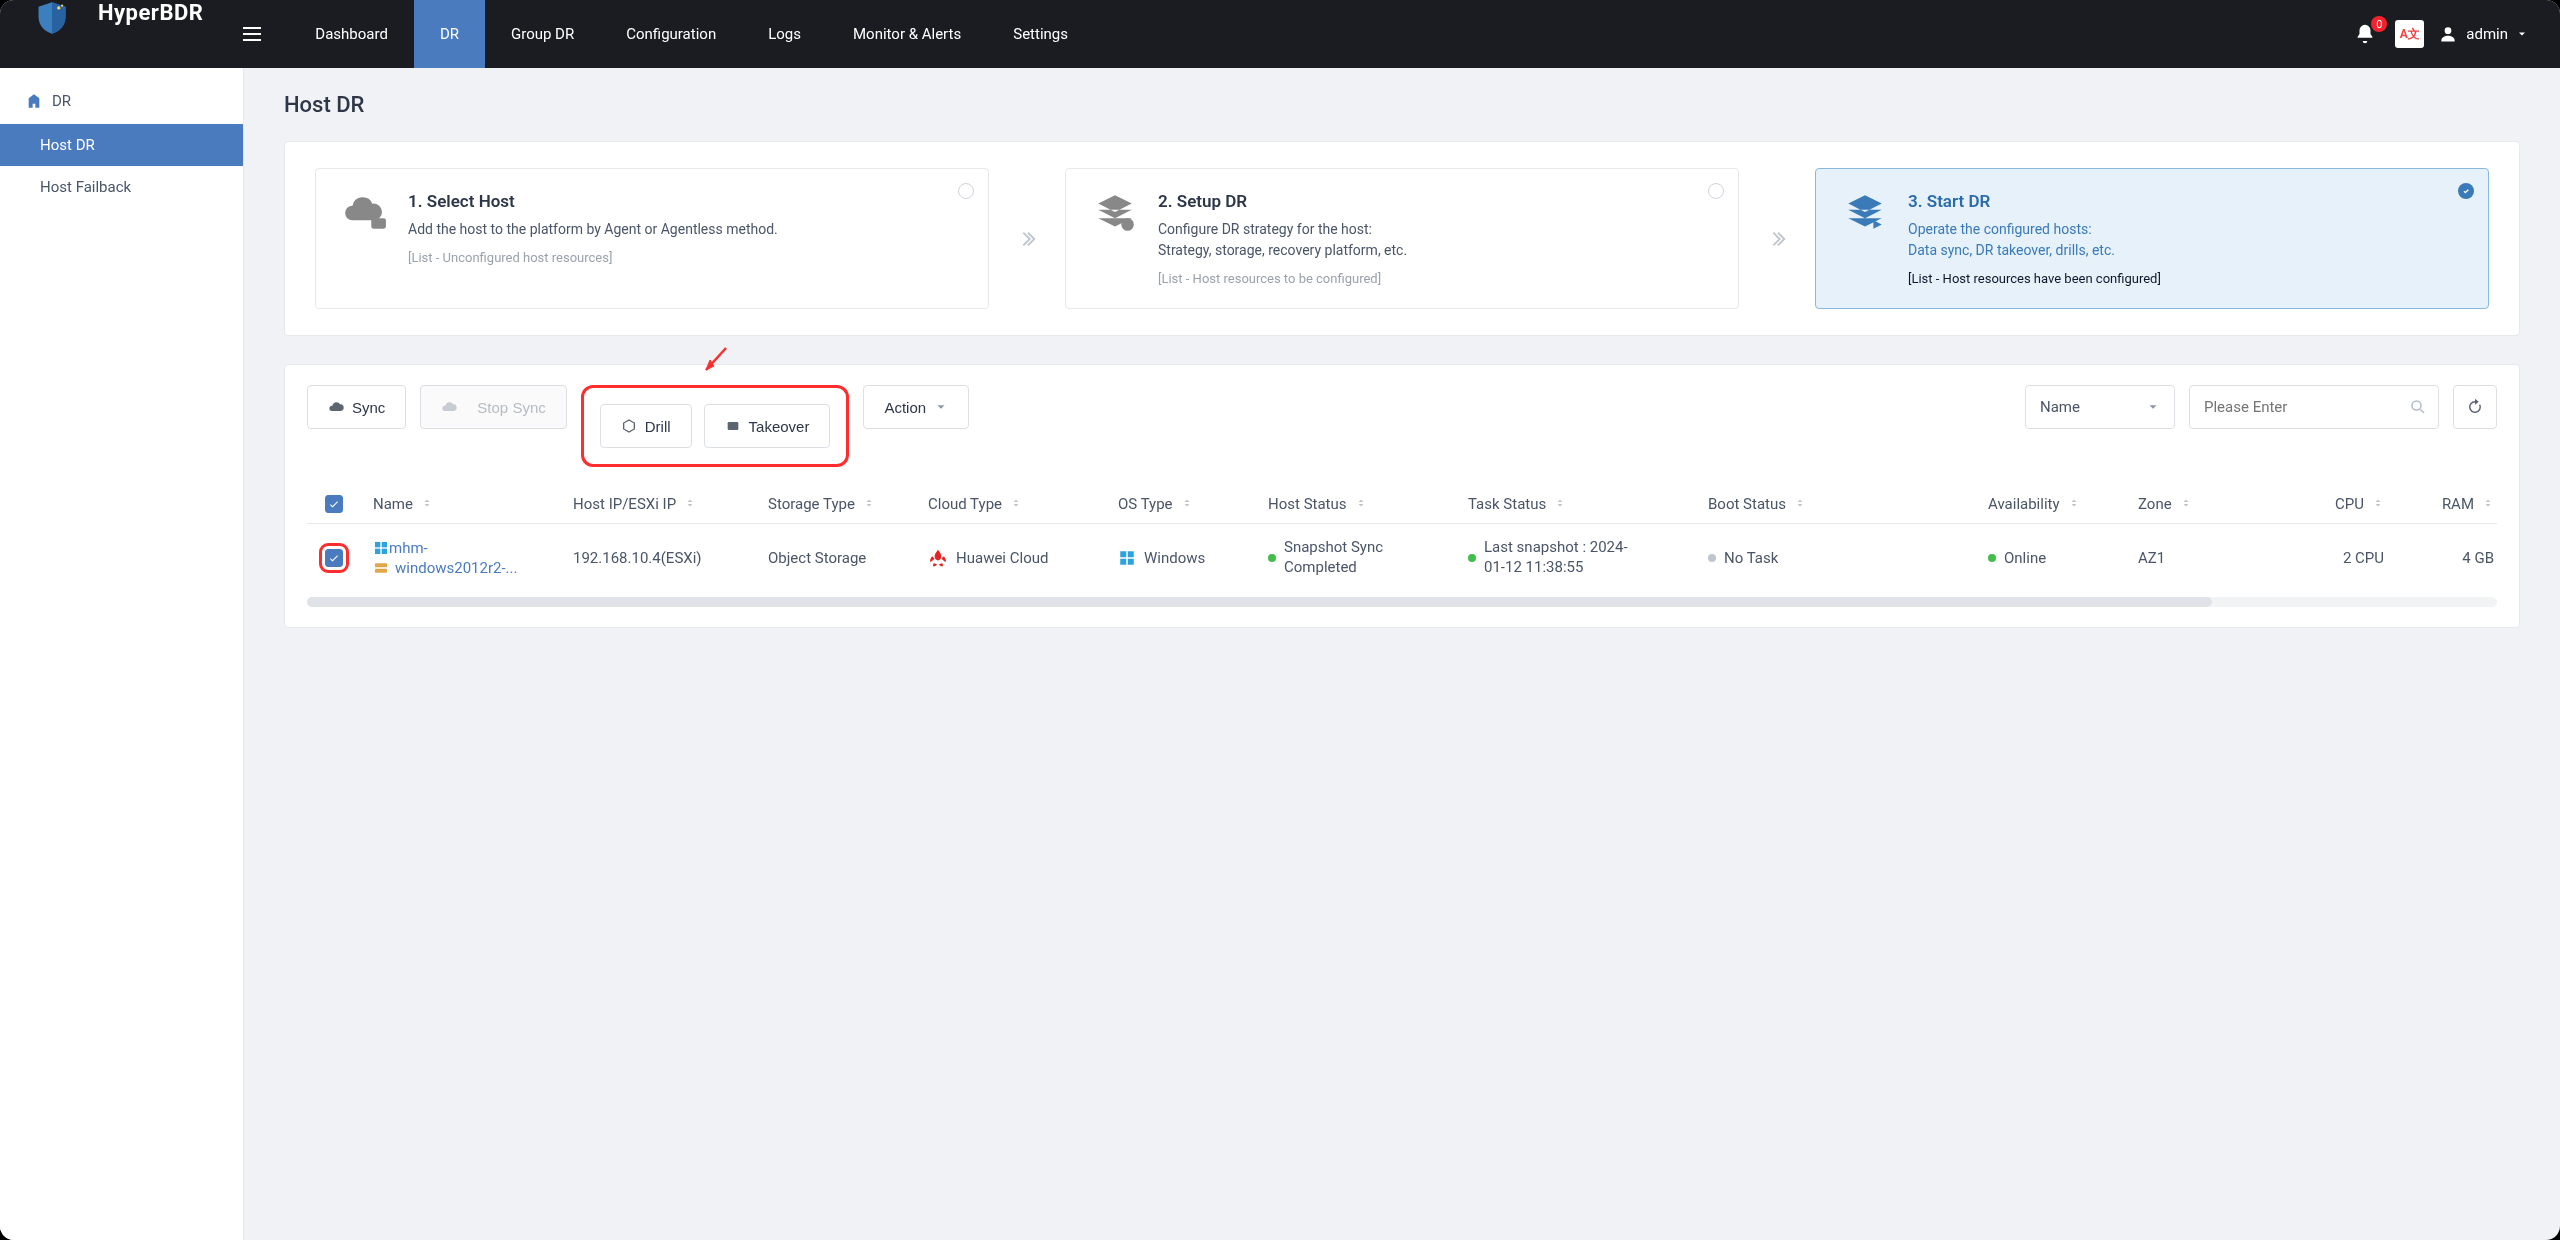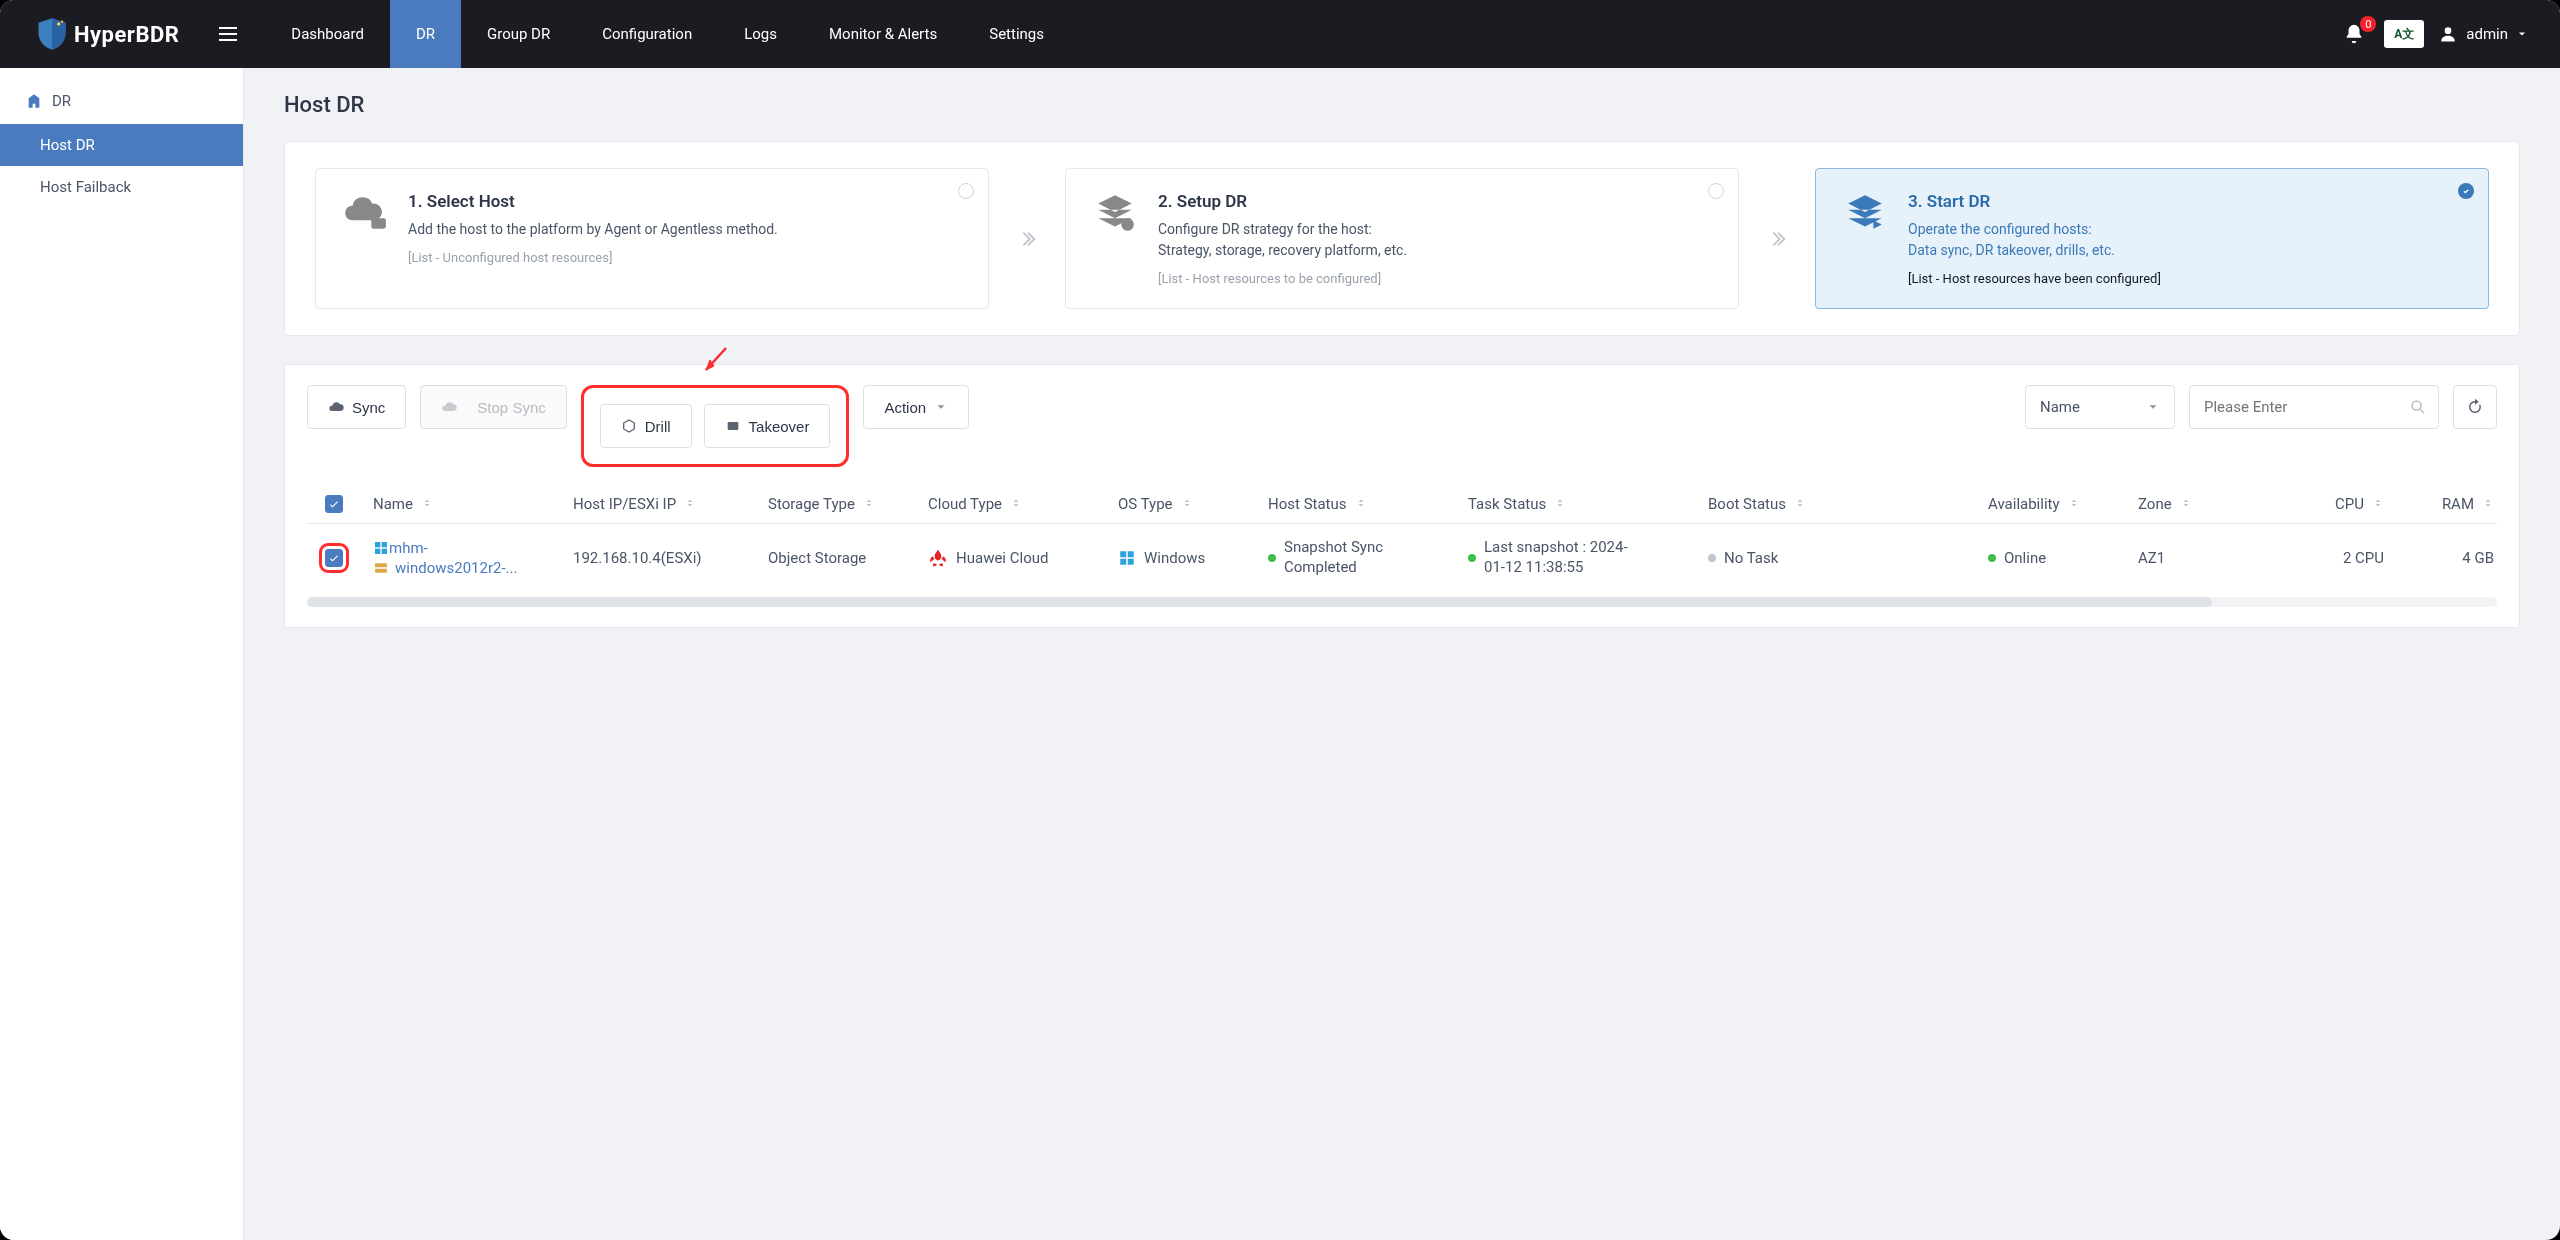--- a/index.html
+++ b/index.html
@@ -26,22 +26,22 @@
 
 .topnav {
   height: 68px;
   background: #1b1c22;
   display: flex;
   align-items: center;
   color: #fff;
 }
 .brand {
   display: flex;
-  align-items: center;
-  gap: 4px;
+  align-items: flex-start;
+  gap: 28px;
   padding: 0 26px 0 34px;
   height: 100%;
 }
 .brand svg { width: 36px; height: 36px; }
 .brand-name { font-size: 22px; font-weight: 700; letter-spacing: .5px; }
 .menu-toggle {
   display: flex;
   align-items: center;
   justify-content: center;
   width: 46px;
@@ -69,22 +69,22 @@
 }
 .notif svg { width: 22px; height: 22px; fill: #fff; }
 .notif-badge {
   position: absolute; top: -2px; right: -6px;
   background: #f5222d; color: #fff;
   font-size: 11px; min-width: 16px; height: 16px;
   border-radius: 8px; display: flex; align-items: center; justify-content: center;
   padding: 0 4px;
 }
 .top-ctl {
-  width: 40px; height: 28px;
-  background: #fff; color: #14532d;
+  width: 29px; height: 28px;
+  background: #fff; color: #ef4444;
   border-radius: 3px; font-size: 12px; font-weight: 700;
   display: flex; align-items: center; justify-content: center;
   cursor: pointer;
 }
 .user-block { display: flex; align-items: center; gap: 8px; cursor: pointer; color: #fff; font-size: 15px; }
 .user-block svg.avatar { width: 20px; height: 20px; fill: #fff; }
 .user-block svg.caret { width: 12px; height: 12px; fill: #fff; }
 
 
 .body { display: flex; height: calc(100% - 68px); }

